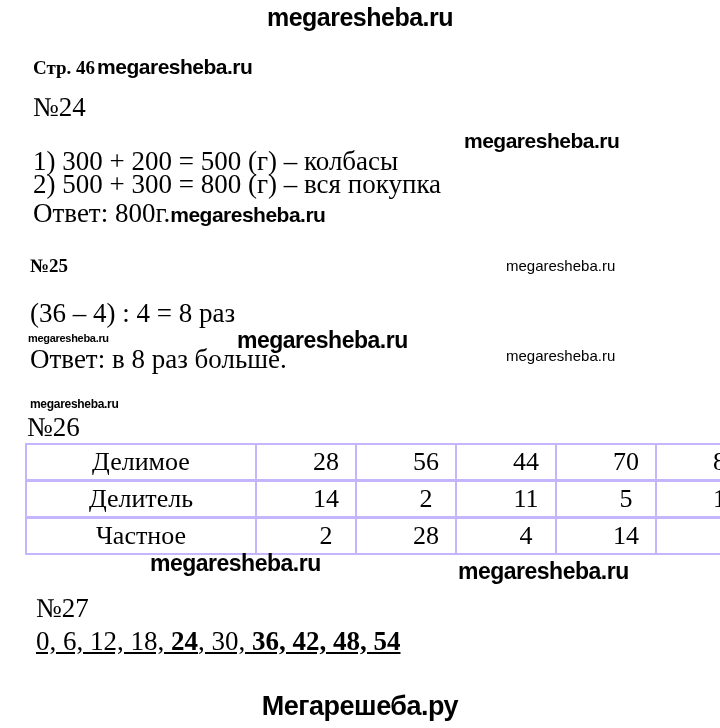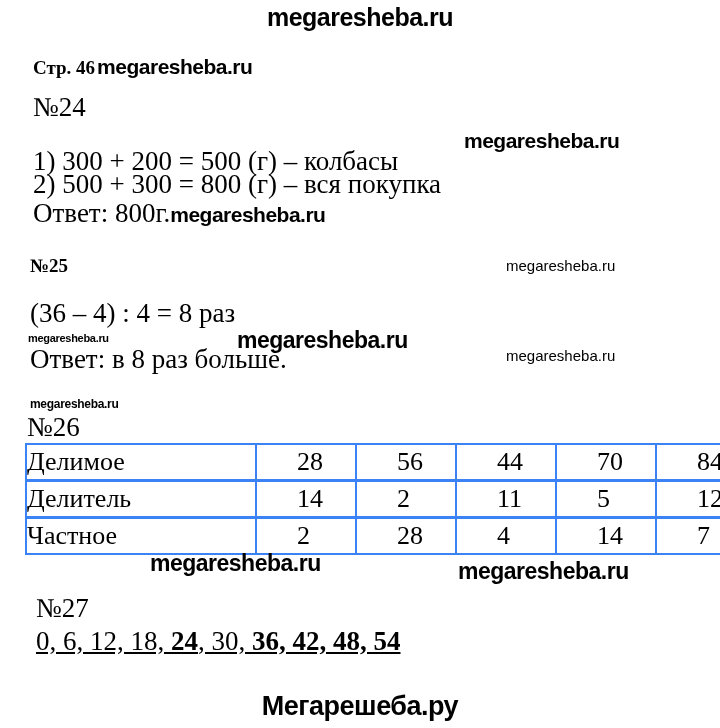--- a/index.html
+++ b/index.html
@@ -39,22 +39,23 @@
   .t26-small { top: 398px; left: 30px; }
   .t26-num { top: 413px; left: 27px; }
 
   table.div-table {
     position: absolute; top: 443px; left: 25px;
     border-collapse: collapse;
     table-layout: fixed;
     width: 606px;
   }
   table.div-table td {
-    border: 2px solid #3b82f6;
+    border: 2px solid #c4b5fd;
     height: 34px;
+    text-align: center;
     vertical-align: middle;
     font-family: "Liberation Serif", serif;
     font-size: 26px;
     padding: 0;
   }
   table.div-table tr + tr td { border-top-width: 3px; }
   table.div-table td.label-cell { width: 228px; }
   table.div-table td.num-cell { width: 58px; padding-left: 40px; }
 
   .below-left { top: 551px; left: 150px; }

